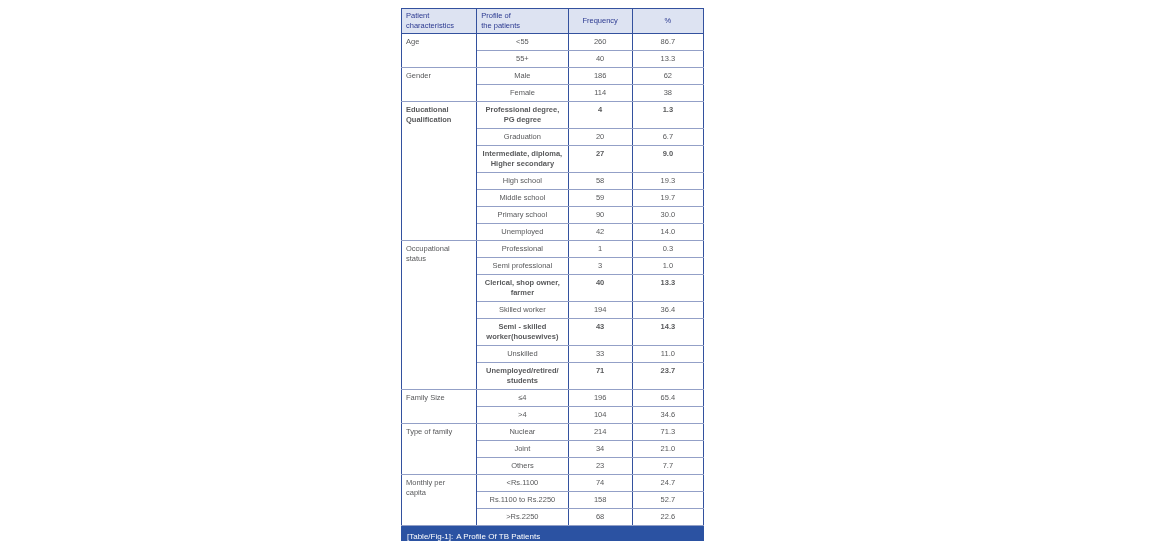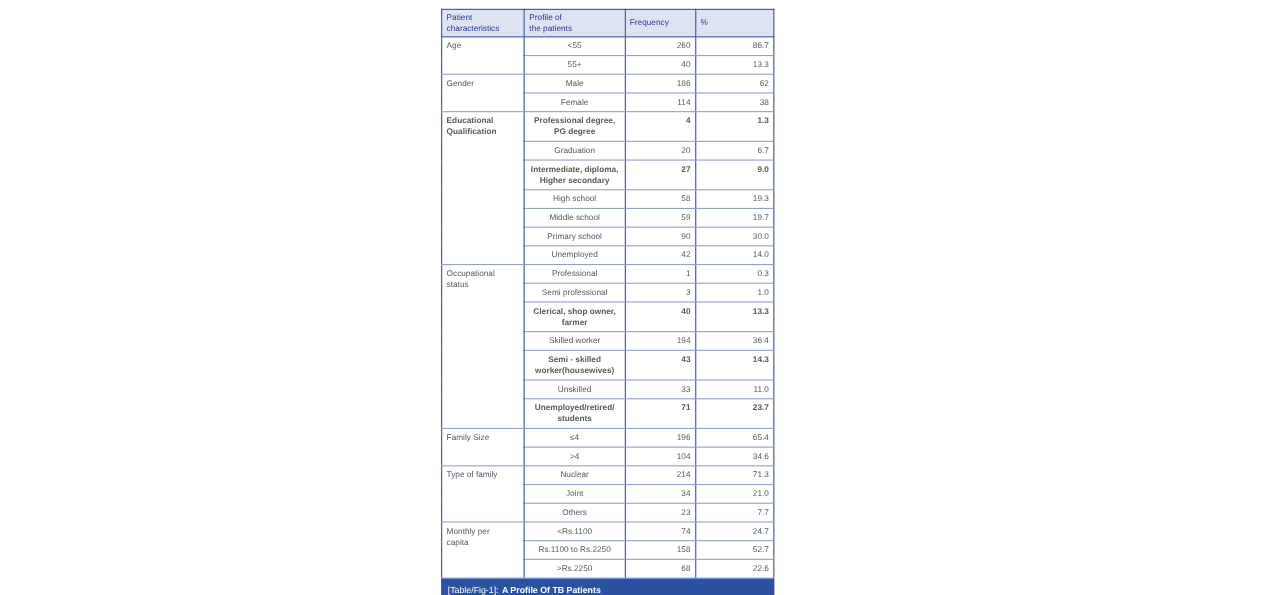--- a/index.html
+++ b/index.html
@@ -48,40 +48,40 @@
     background: var(--header-bg);
     color: var(--header-text);
     font-weight: normal;
     text-align: left;
     vertical-align: middle;
     padding: 2px 4px;
     height: 25px;
     border-top: 1px solid var(--vline);
     border-bottom: 1px solid var(--vline);
   }
-  table.profile-table thead th.num { text-align: left; }
+  table.profile-table thead th.num { text-align: center; }
   table.profile-table td { color: var(--body-text); }
   td.char-cell { text-align: left; }
   td.profile-cell { text-align: center; }
-  td.num-cell { text-align: right; }
+  td.num-cell { text-align: center; }
   tr.single td { height: 17px; }
   tr.double td { height: 26px; font-weight: bold; }
   .caption-bar {
     width: 100%;
     height: 21px;
     background: var(--accent-blue);
     color: #ffffff;
     font-size: 8px;
     line-height: 21px;
     padding-left: 6px;
     white-space: nowrap;
     overflow: hidden;
   }
   .caption-bar .cap-label { font-weight: normal; }
-  .caption-bar .cap-text { font-weight: bold; margin-left: 3px; }
+  .caption-bar .cap-text { font-weight: normal; margin-left: 3px; }
 </style>
 </head>
 <body>
 
 <div class="page">
   <div class="table-wrap">
     <table class="profile-table">
       <colgroup>
           <col style="width: 75px;">
           <col style="width: 91px;">

